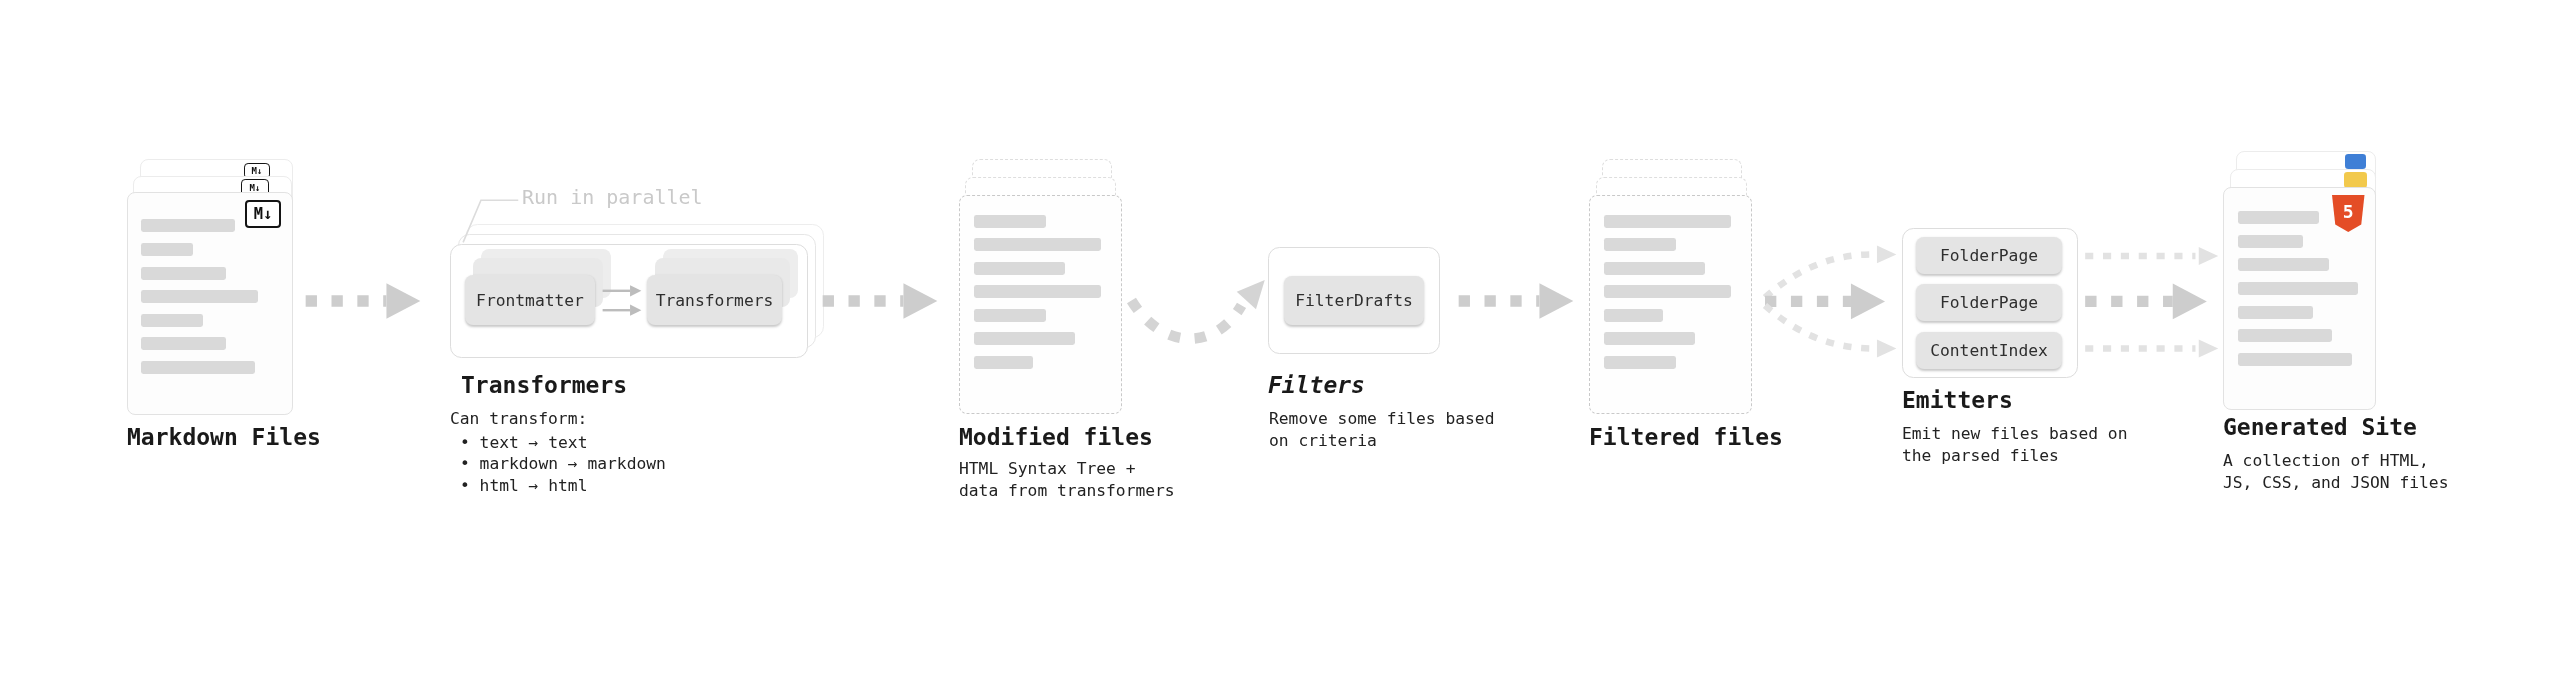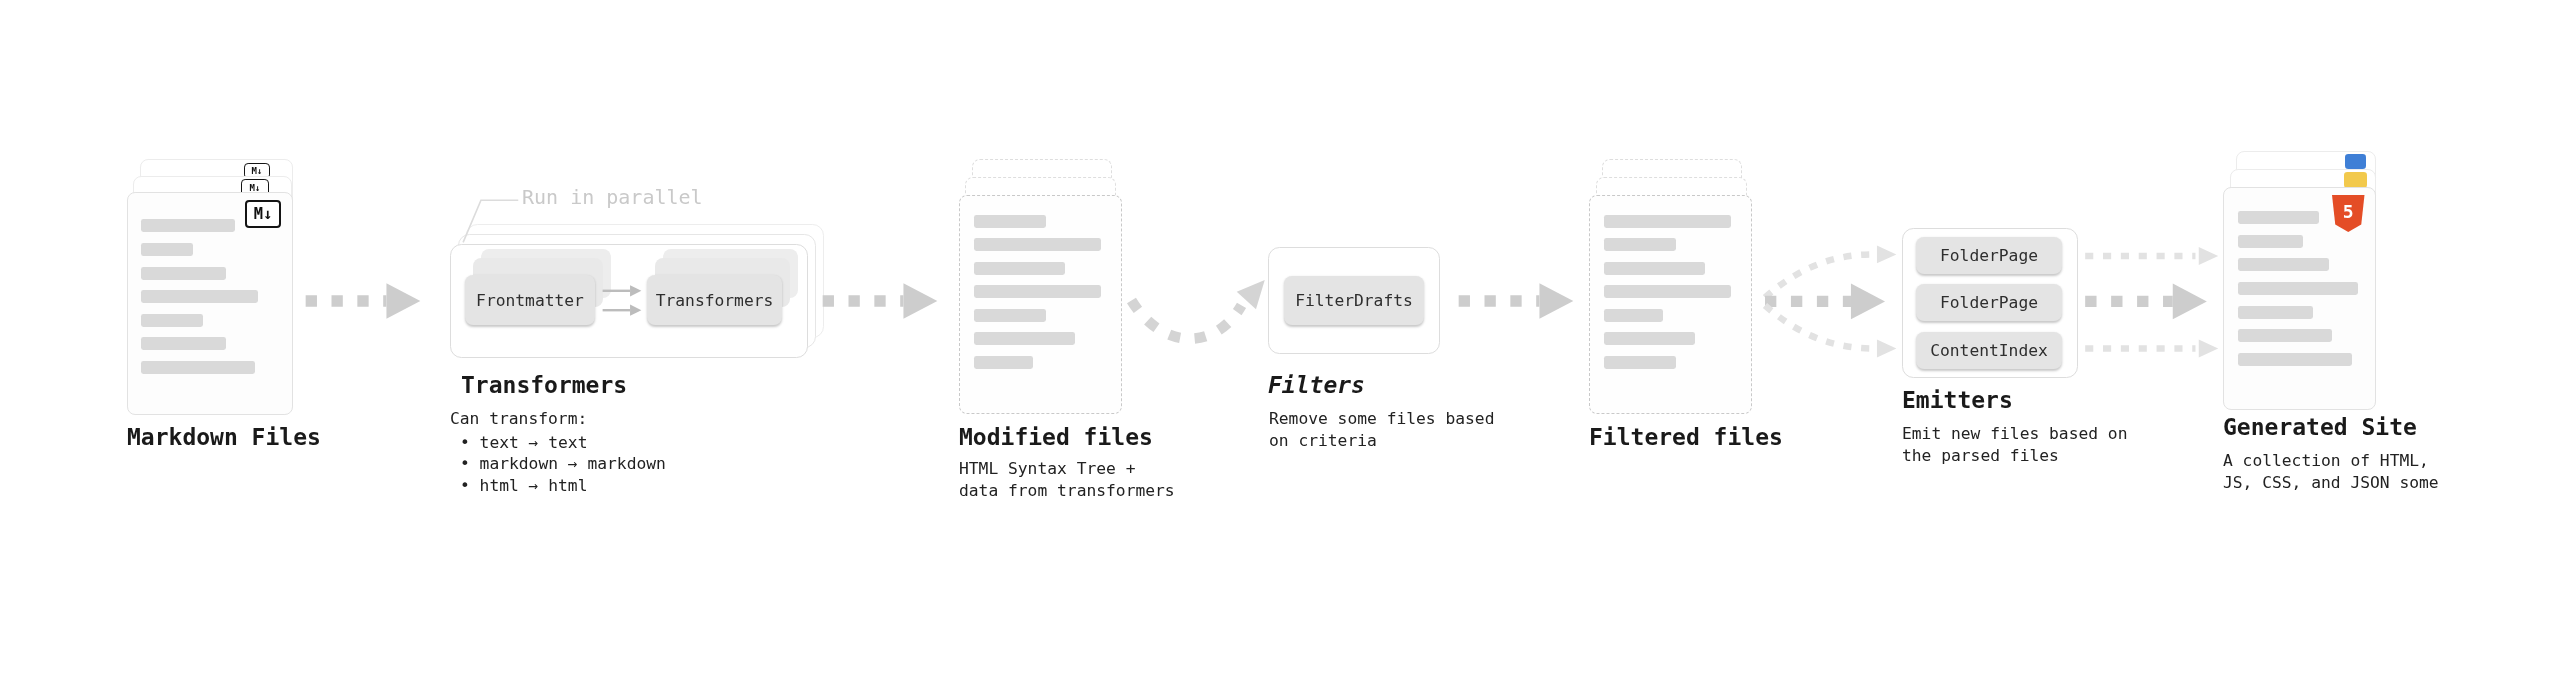--- a/index.html
+++ b/index.html
@@ -202,17 +202,17 @@
       <div class="bar" style="left:2238px; top:211px; width:81px;"></div>
       <div class="bar" style="left:2238px; top:235px; width:65px;"></div>
       <div class="bar" style="left:2238px; top:258px; width:91px;"></div>
       <div class="bar" style="left:2238px; top:282px; width:120px;"></div>
       <div class="bar" style="left:2238px; top:306px; width:75px;"></div>
       <div class="bar" style="left:2238px; top:329px; width:94px;"></div>
       <div class="bar" style="left:2238px; top:353px; width:114px;"></div>
     </div>
     <div class="node-label" style="left:2223px; top:414px;">Generated Site</div>
     <div class="node-desc" style="left:2223px; top:450px;">A collection of HTML,
-JS, CSS, and JSON some</div>
+JS, CSS, and JSON files</div>
   </div>
 
 </div>
 
 
 </body></html>

